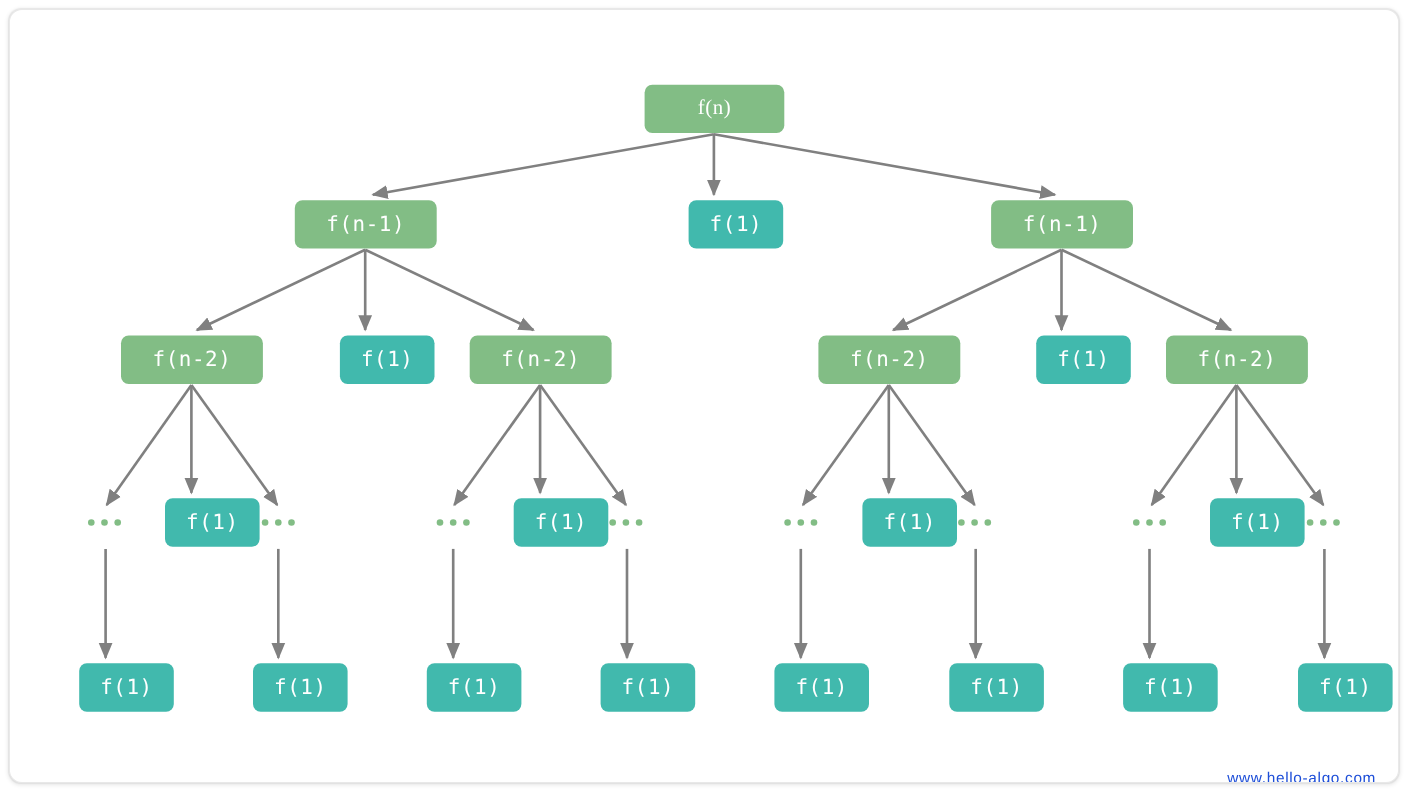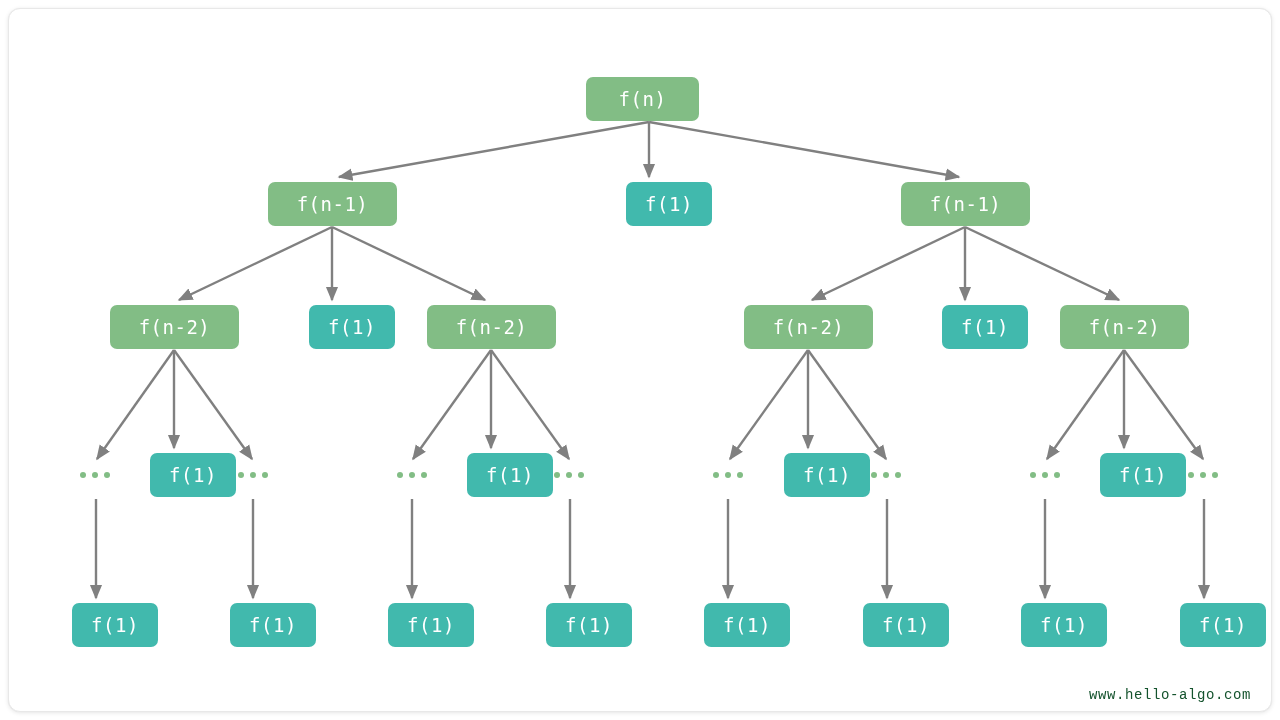--- a/index.html
+++ b/index.html
@@ -63,23 +63,23 @@
   .ellipsis i {
     display: block;
     width: 6px;
     height: 6px;
     border-radius: 50%;
     background: #82bd85;
   }
   #watermark {
     position: absolute;
     right: 38px;
-    bottom: 26px;
-    color: #14532d;
-    font-family: Liberation Mono, monospace;
+    bottom: 14px;
+    color: #1d4ed8;
+    font-family: Liberation Sans, sans-serif;
     font-size: 14px;
     letter-spacing: 0.6px;
     white-space: nowrap;
   }
 </style>
 </head>
 <body>
 
 <div id="card">
   <div id="stage">
@@ -117,21 +117,21 @@
           <line x1="403" y1="490" x2="403" y2="589" stroke="#808080" stroke-width="2.4" stroke-linecap="butt" marker-end="url(#arrowhead)"></line>
           <line x1="561" y1="490" x2="561" y2="589" stroke="#808080" stroke-width="2.4" stroke-linecap="butt" marker-end="url(#arrowhead)"></line>
           <line x1="719" y1="490" x2="719" y2="589" stroke="#808080" stroke-width="2.4" stroke-linecap="butt" marker-end="url(#arrowhead)"></line>
           <line x1="878" y1="490" x2="878" y2="589" stroke="#808080" stroke-width="2.4" stroke-linecap="butt" marker-end="url(#arrowhead)"></line>
           <line x1="1036" y1="490" x2="1036" y2="589" stroke="#808080" stroke-width="2.4" stroke-linecap="butt" marker-end="url(#arrowhead)"></line>
           <line x1="1195" y1="490" x2="1195" y2="589" stroke="#808080" stroke-width="2.4" stroke-linecap="butt" marker-end="url(#arrowhead)"></line>
         </g>
     </svg>
 
     <div id="node-layer">
-        <div class="node green" style="left: 577px; top: 68px; width: 113px; height: 44px;">
+        <div class="node green" style="left: 577px; top: 68px; width: 127px; height: 44px; font-family: Liberation Serif, serif;">
           <span>f(n)</span>
         </div>
         <div class="node green" style="left: 259px; top: 173px; width: 129px; height: 44px;">
           <span>f(n-1)</span>
         </div>
         <div class="node teal" style="left: 598px; top: 173px; width: 86px; height: 44px;">
           <span>f(1)</span>
         </div>
         <div class="node green" style="left: 892px; top: 173px; width: 129px; height: 44px;">
           <span>f(n-1)</span>

